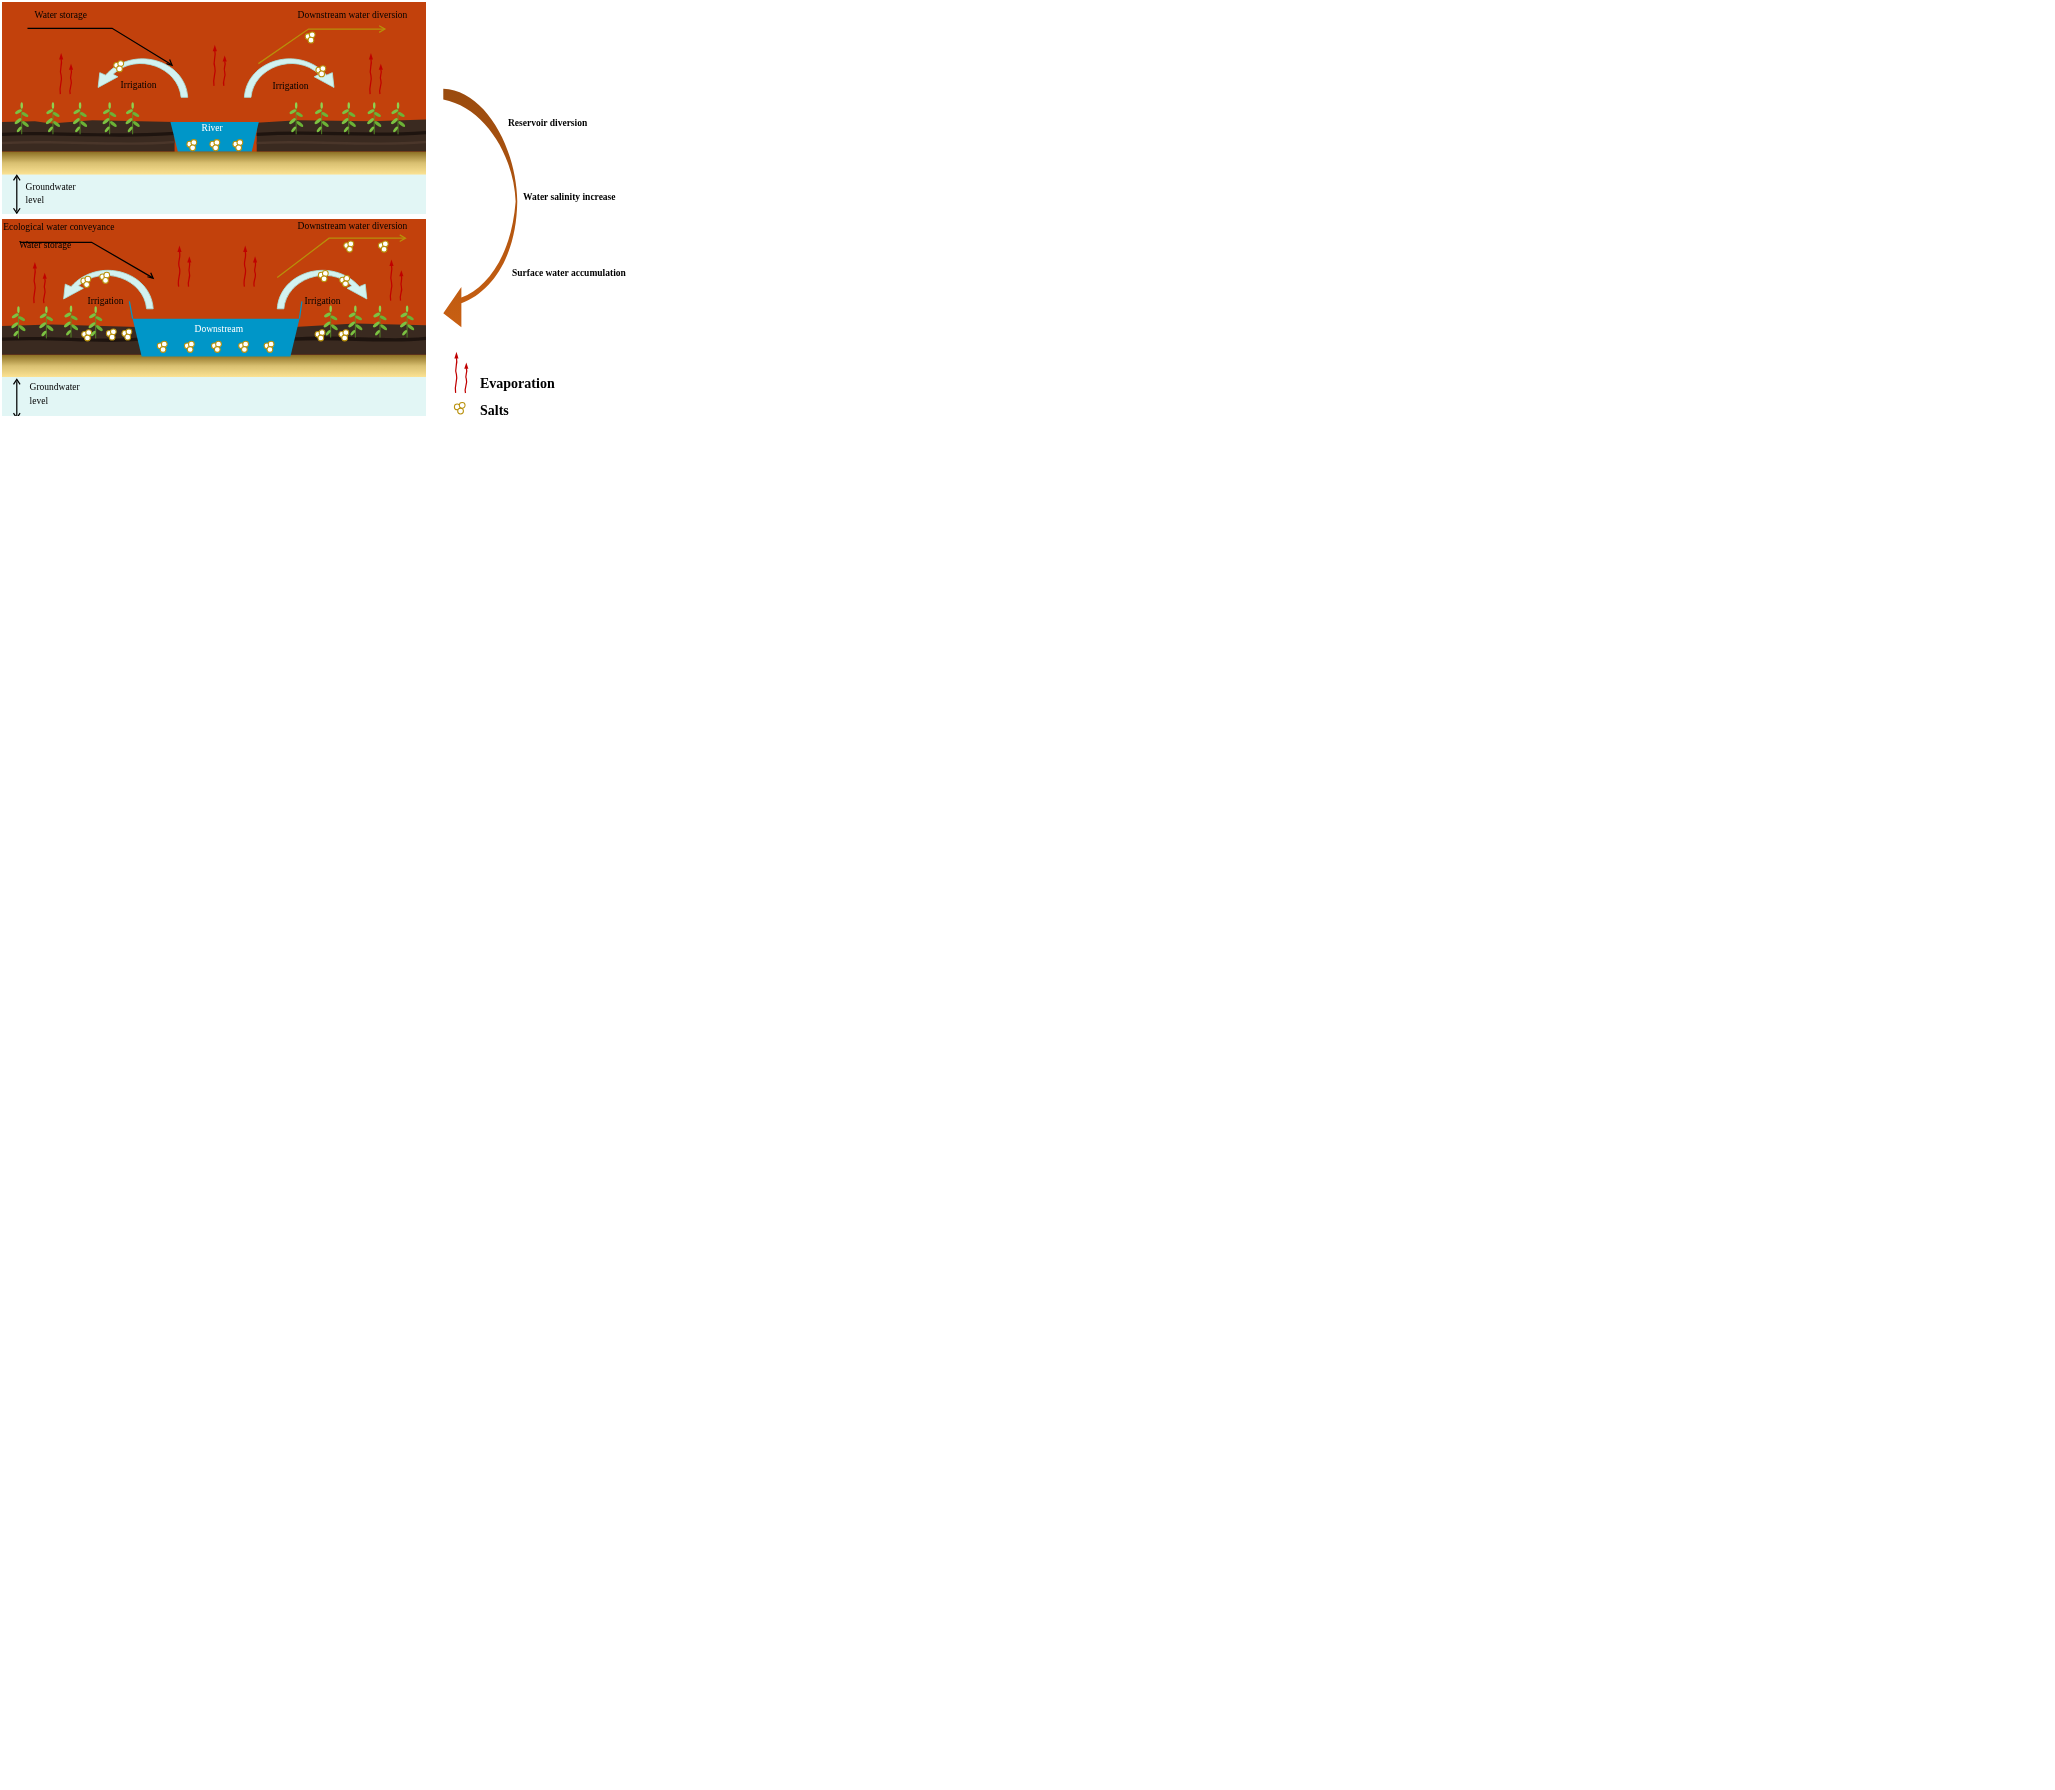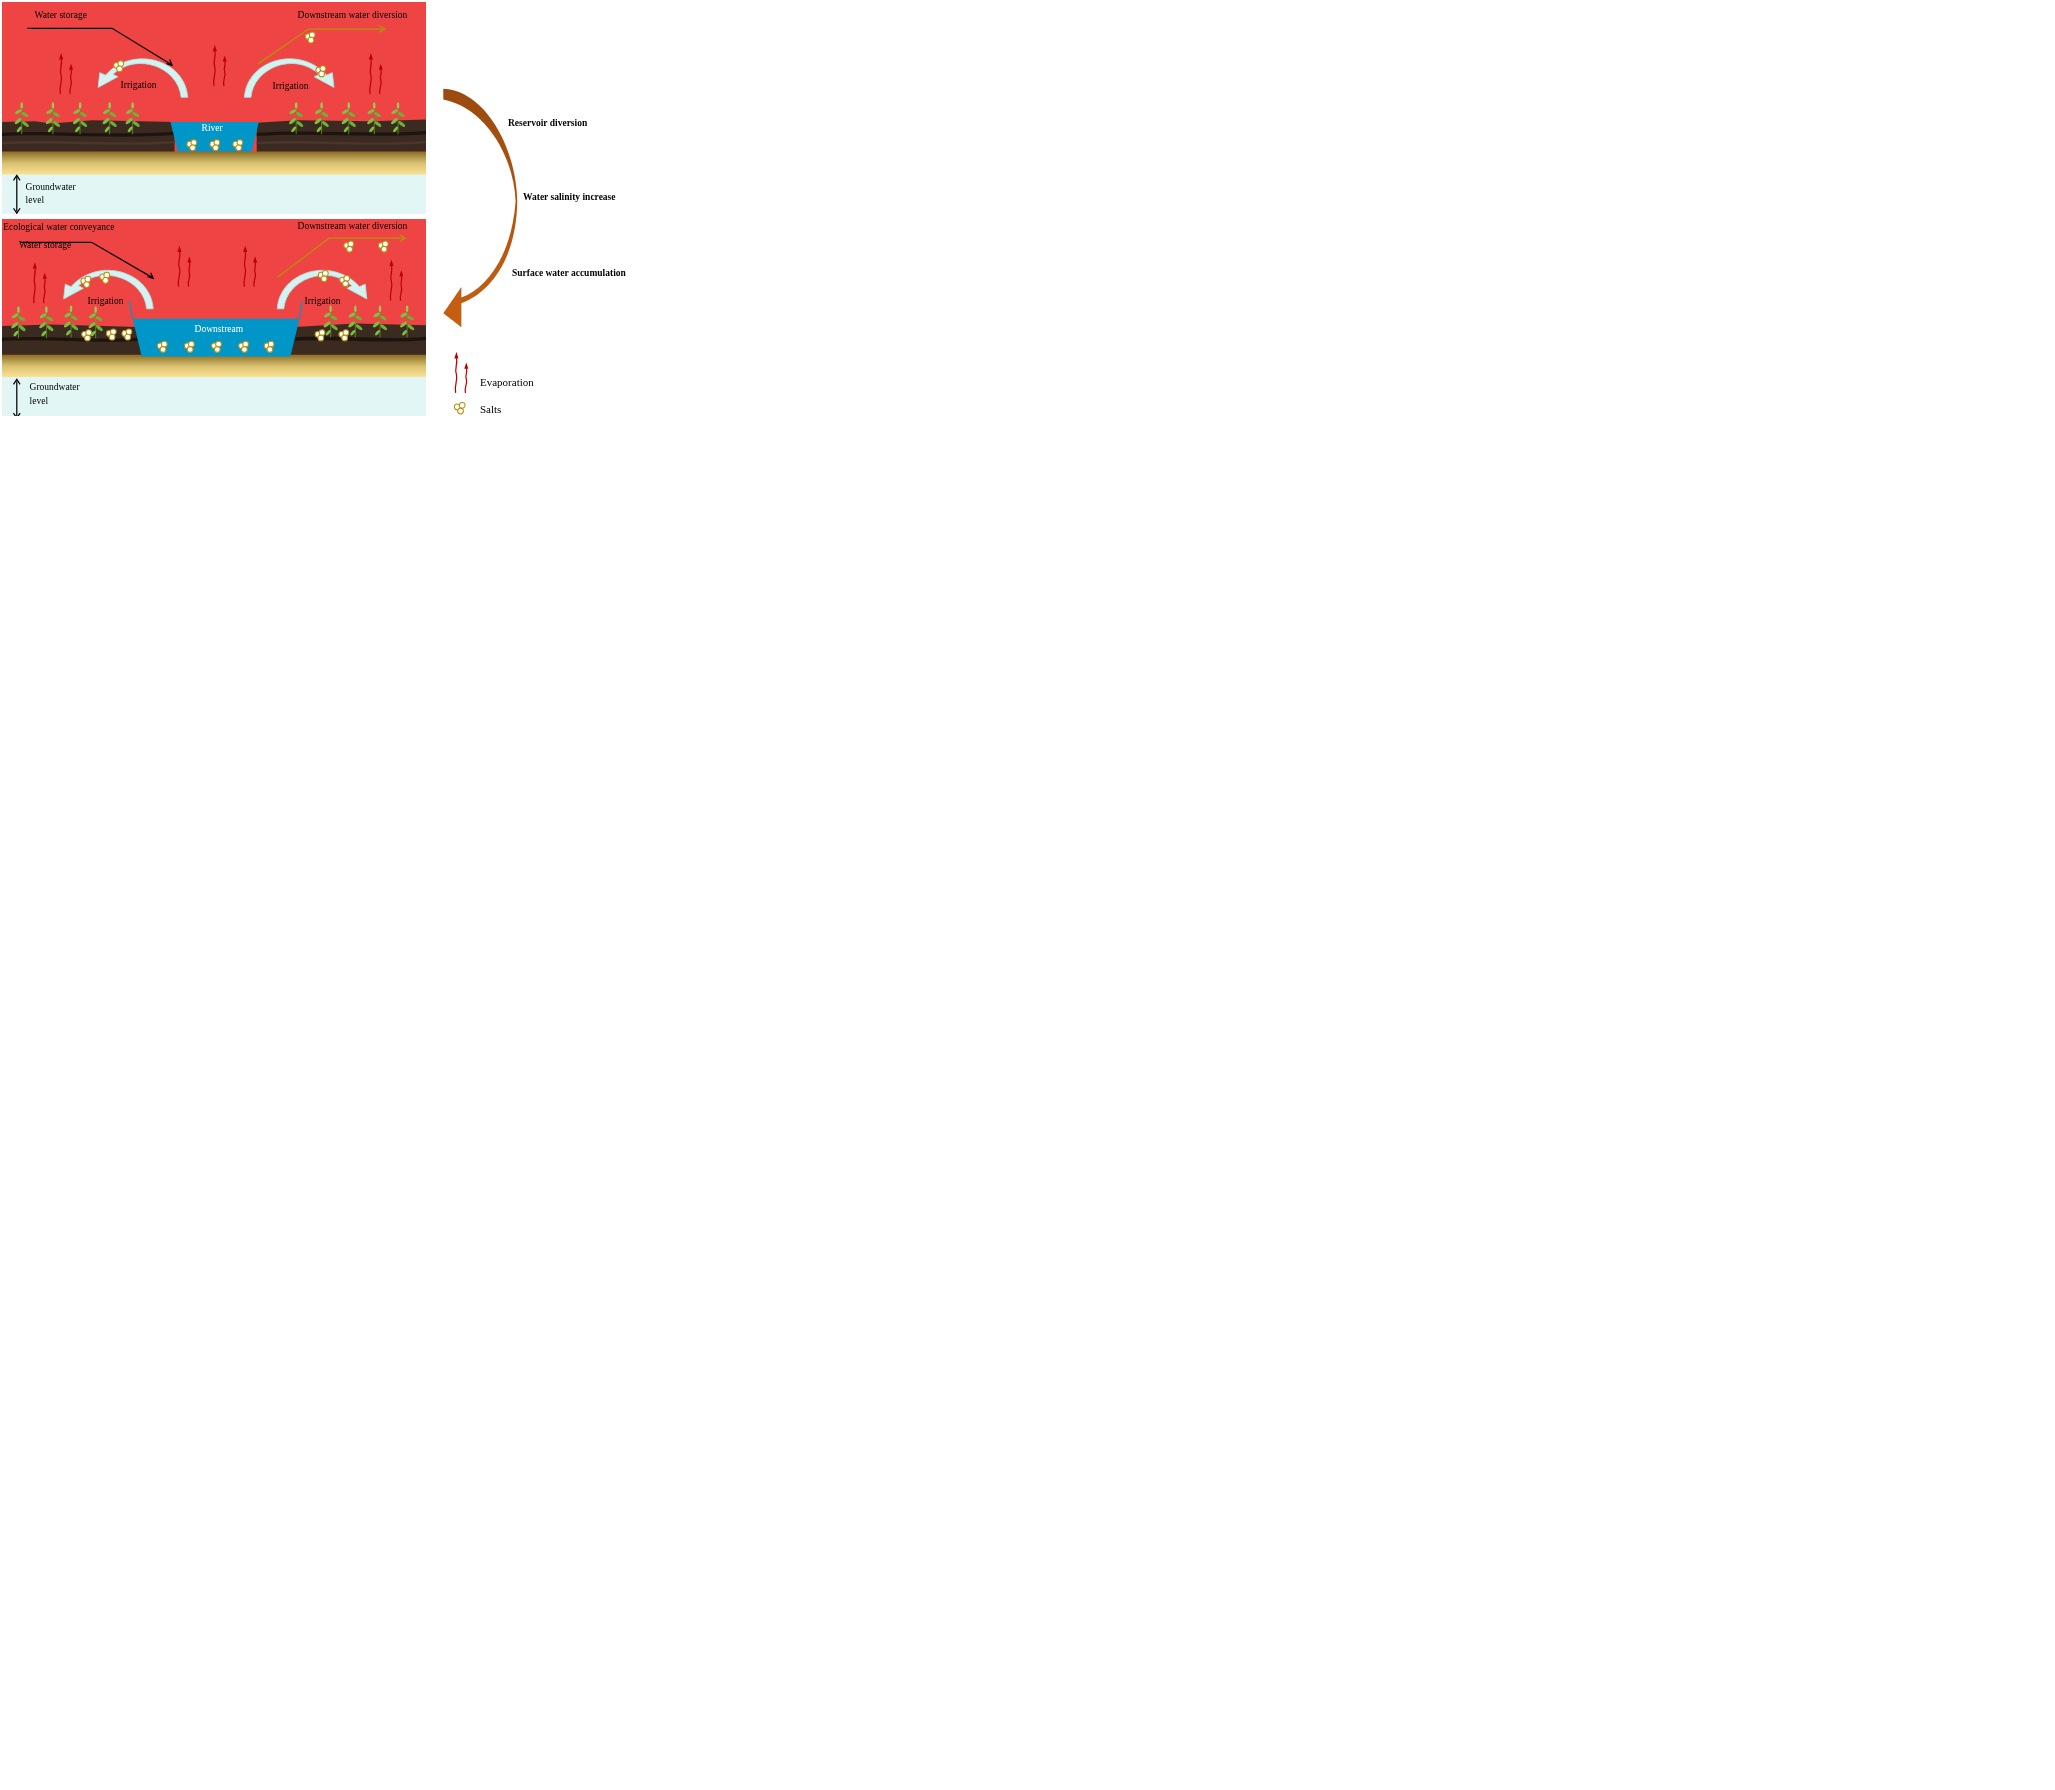--- a/index.html
+++ b/index.html
@@ -1,24 +1,24 @@
 <!DOCTYPE html>
 <html style="font-size:6.6px"><head>
 <meta charset="utf-8">
 <style>
   html,body{margin:0;padding:0;background:#fff;}
   body{width:635px;height:416px;position:relative;overflow:hidden;font-family:"Liberation Serif","DejaVu Serif",serif;}
-  .panel{position:absolute;left:1.6px;width:424px;background:#ef4444;overflow:hidden;}
+  .panel{position:absolute;left:1.6px;width:424px;background:#c2410c;overflow:hidden;}
   #panel-top{top:1.6px;height:212px;}
   #panel-bottom{top:219px;height:201px;}
   .lbl{position:absolute;font-size:9.5px;color:#000;white-space:nowrap;line-height:1;}
   .lbl-white{color:#fff;}
   .bold{font-weight:bold;font-size:9.5px;}
   svg{position:absolute;left:0;top:0;overflow:visible;}
-  .legend-text{font-size:11px;}
+  .legend-text{font-size:14px;font-weight:bold;}
 </style>
 </head>
 <body>
 
 <div id="panel-top" class="panel">
   <svg width="424" height="212" viewBox="0 0 1032 516">
     <defs>
       <linearGradient id="sandGrad" x1="0" y1="0" x2="0" y2="1">
         <stop offset="0" stop-color="#8a6e22"></stop>
         <stop offset="0.5" stop-color="#d9c071"></stop>

